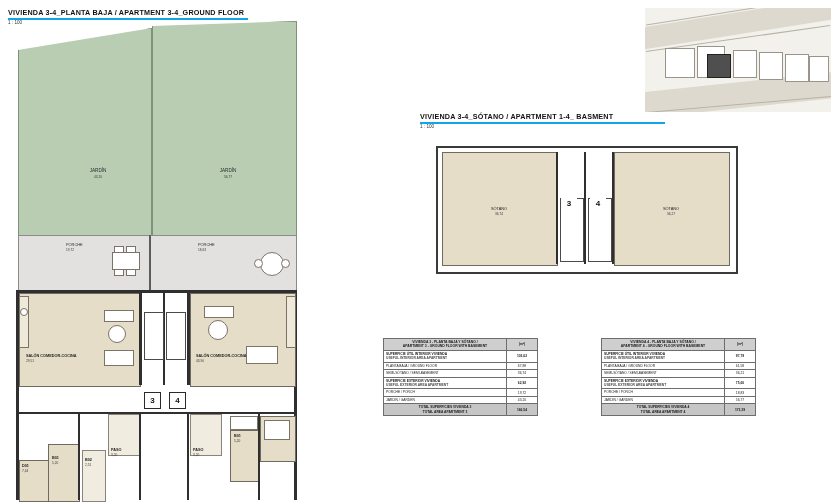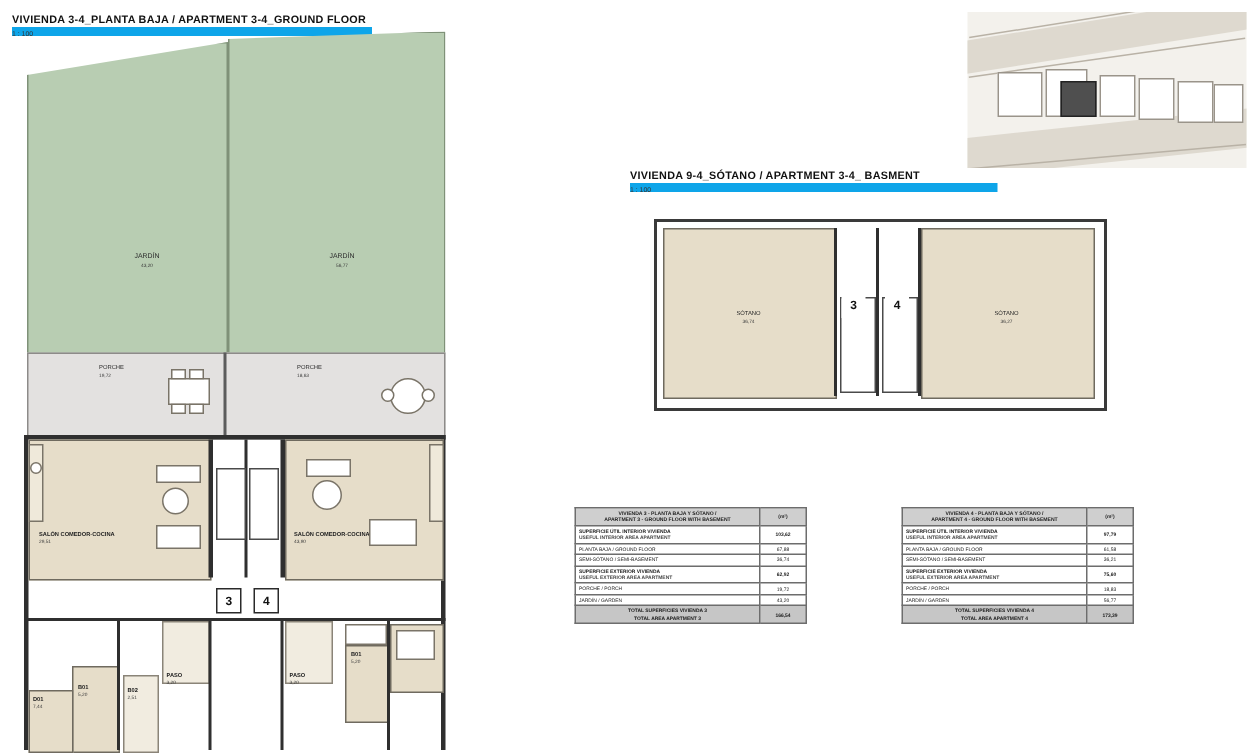--- a/index.html
+++ b/index.html
@@ -3,21 +3,21 @@
 <meta charset="utf-8">
 <style>
   html,body{margin:0;padding:0;background:#ffffff;}
   body{width:840px;height:503px;position:relative;overflow:hidden;
        font-family:"Liberation Sans", sans-serif;color:#1a1a1a;}
 
   .abs{position:absolute;}
 
   
   .maintitle{font-size:7.2px;font-weight:bold;letter-spacing:.2px;color:#111;}
-  .titlerule{border-bottom:6px solid #0ea5e9;}
+  .titlerule{border-bottom:2px solid #0ea5e9;}
   .scale{font-size:4.6px;color:#333;}
 
   
   #gf-wrap{left:8px;top:20px;width:300px;height:480px;}
 
   .garden{position:absolute;background:#b8cdb2;border:1px solid #7f9178;}
   .gardenlbl{position:absolute;text-align:center;font-size:4.6px;color:#2b2b2b;line-height:1.25;}
 
   .porche{position:absolute;background:#e3e1e0;border:1px solid #8d8b89;}
   .porchelbl{position:absolute;font-size:3.9px;color:#2b2b2b;line-height:1.3;}
@@ -184,21 +184,21 @@
   <div class="furn" style="left:256px;top:400px;width:24px;height:18px;"></div>
   <div class="furn" style="left:222px;top:396px;width:26px;height:12px;"></div>
 
   <div class="wall" style="left:70px;top:394px;width:2px;height:86px;"></div>
   <div class="wall" style="left:131px;top:394px;width:2px;height:86px;"></div>
   <div class="wall" style="left:179px;top:394px;width:2px;height:86px;"></div>
   <div class="wall" style="left:250px;top:394px;width:2px;height:86px;"></div>
 </div>
 
 <div class="abs titlerule" style="left:420px;top:112px;width:245px;padding-bottom:1px;">
-  <div class="maintitle">VIVIENDA 9-4_SÓTANO  / APARTMENT 3-4_ BASMENT</div>
+  <div class="maintitle">VIVIENDA 3-4_SÓTANO  / APARTMENT 1-4_ BASMENT</div>
 </div>
 <div class="abs scale" style="left:420px;top:124px;">1 : 100</div>
 
 <div class="abs" id="bs-wrap" style="top:138px;">
   <div class="bsouter" style="left:16px;top:8px;width:298px;height:124px;"></div>
 
   <div class="bsroom" style="left:22px;top:14px;width:114px;height:112px;"></div>
   <div class="bsroom" style="left:194px;top:14px;width:114px;height:112px;"></div>
 
   <div class="bslbl" style="left:48px;top:68px;width:62px;">

